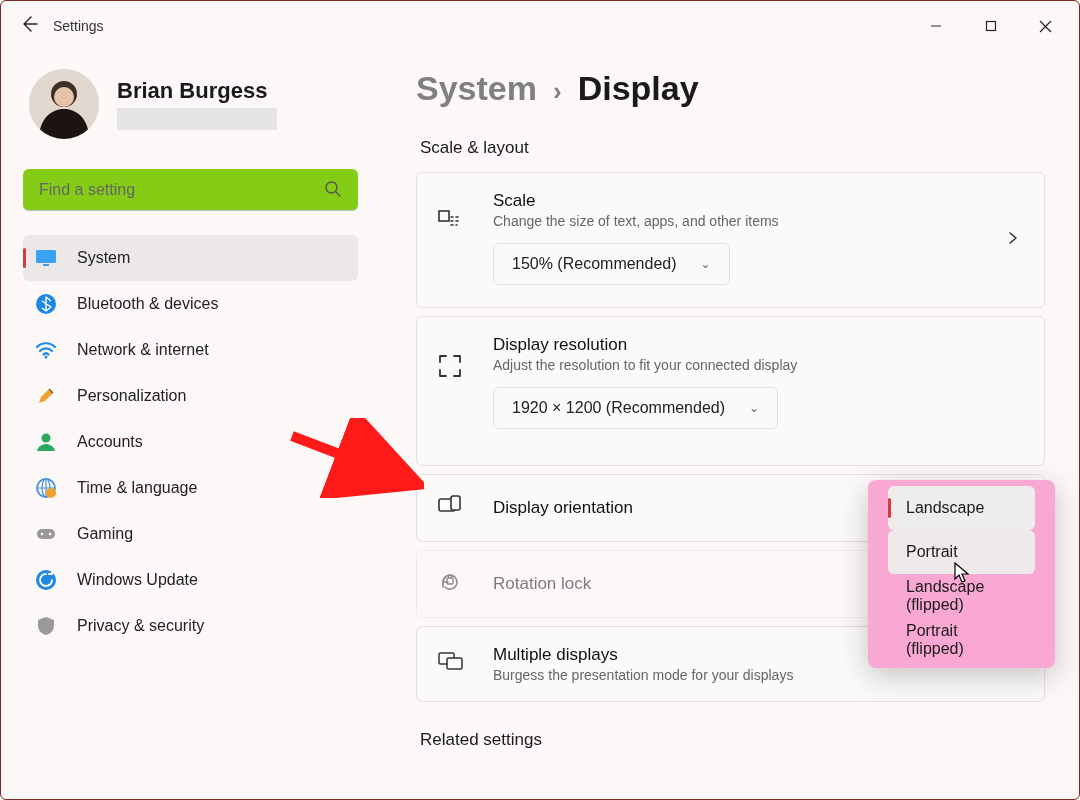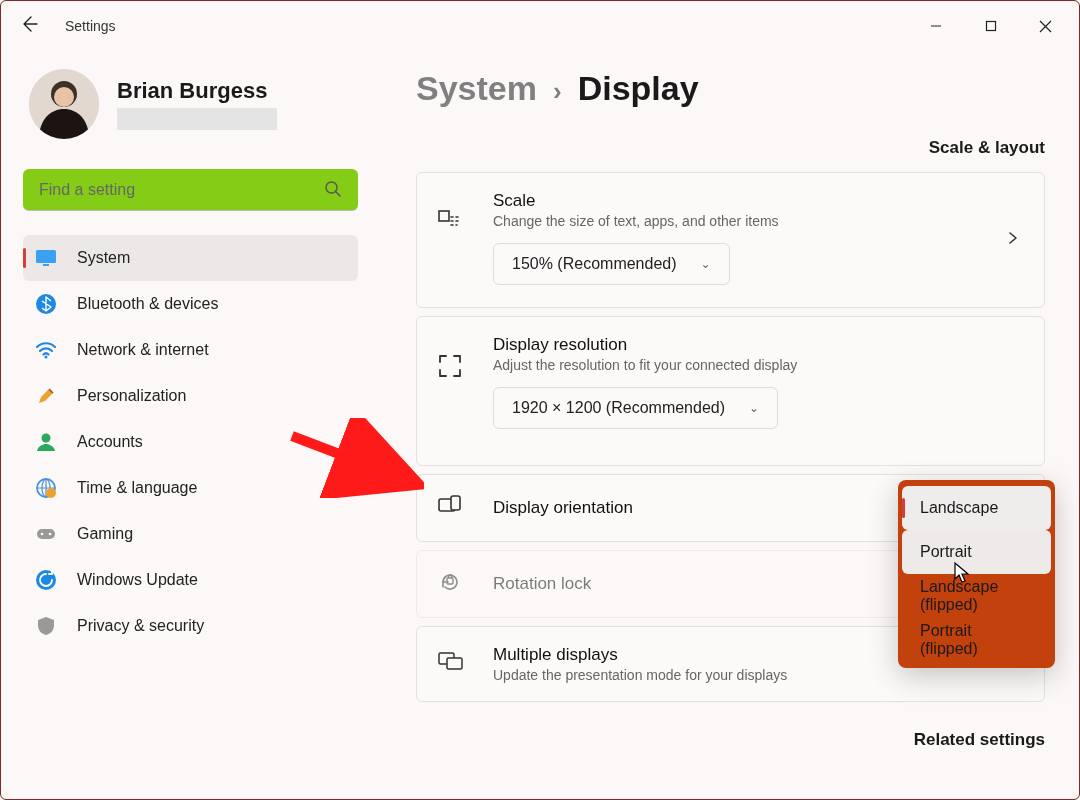--- a/index.html
+++ b/index.html
@@ -1,18 +1,18 @@
 <!DOCTYPE html>
 <html><head>
 <meta charset="utf-8">
 <style>
   * { box-sizing: border-box; margin: 0; padding: 0; font-family: "Segoe UI Variable", "Segoe UI", Arial, sans-serif; }
   body { width:1080px; height:800px; background:#fdf8f8; color:#1a1a1a; position:relative; overflow:hidden; border:1px solid #7a2a2a; border-radius:6px;}
   .titlebar { height:50px; display:flex; align-items:center; justify-content:space-between; padding:0 6px 0 18px; }
-  .titlebar-left { display:flex; align-items:center; gap:26px; }
+  .titlebar-left { display:flex; align-items:center; gap:14px; }
   .titlebar-left .app { font-size:14px; color:#333; }
   .win-btns { display:flex; }
   .win-btn { width:55px; height:40px; display:flex; align-items:center; justify-content:center; cursor:pointer; }
   .win-btn svg { stroke:#222; }
 
   .body { display:flex; height:calc(100% - 50px); }
 
   
   .sidebar { width:385px; padding:18px 28px 0 22px; }
   .profile { display:flex; align-items:center; gap:18px; margin-bottom:30px; padding-left:6px;}
@@ -28,34 +28,34 @@
   .nav li { display:flex; align-items:center; gap:20px; height:46px; padding:0 12px; border-radius:6px; font-size:16px; color:#222; cursor:pointer; position:relative; }
   .nav li .ic { width:22px; height:22px; display:flex; align-items:center; justify-content:center; }
   .nav li.active { background:#ece8e8; }
   .nav li.active::before { content:""; position:absolute; left:0; top:13px; bottom:13px; width:3px; background:#d83b3b; border-radius:2px;}
 
   
   .main { flex:1; padding:18px 34px 0 30px; overflow-y:auto; }
   .breadcrumb { display:flex; align-items:baseline; gap:16px; font-size:34px; font-weight:600; margin-bottom:30px; }
   .breadcrumb .parent { color:#808080; cursor:pointer;}
   .breadcrumb .sep { color:#808080; font-size:26px;}
-  .section-heading { font-size:17px; font-weight:700; margin:0 0 14px 4px;text-align:right;}
+  .section-heading { font-size:17px; font-weight:400; margin:0 0 14px 4px;}
   .card { border:1px solid #e4e0e0; border-radius:6px; background:#fcf9f9; margin-bottom:8px; padding:18px 20px; display:flex; align-items:center; gap:28px; position:relative;}
   .card .card-icon { width:28px; flex-shrink:0; color:#333; }
   .card .card-body { flex:1; }
   .card .card-title { font-size:17px; font-weight:400; color:#111; }
   .card .card-sub { font-size:14px; color:#666; margin-top:2px;}
   .card.disabled { opacity:.55; }
   .select-wrap { margin-top:14px; }
   .select-btn { display:inline-flex; align-items:center; gap:24px; padding:11px 18px; border:1px solid #e2dddd; border-radius:6px; background:#fcf9f9; font-size:16px; color:#222; cursor:pointer;}
   .select-btn .chev { font-size:12px; color:#666;}
   .chevron-right { position:absolute; right:24px; top:50%; transform:translateY(-50%); color:#333; }
 
   
-  .popup { position:absolute; right:24px; top:479px; width:157px; background:#c2410c; border-radius:8px; box-shadow:0 8px 30px rgba(0,0,0,.22); padding:6px 4px; z-index:50;}
+  .popup { position:absolute; right:24px; top:479px; width:187px; background:#f9a8d4; border-radius:8px; box-shadow:0 8px 30px rgba(0,0,0,.22); padding:6px 20px; z-index:50;}
   .popup .opt { height:44px; display:flex; align-items:center; padding:0 18px; font-size:16px; border-radius:6px; cursor:pointer; position:relative;}
   .popup .opt.sel::before { content:""; position:absolute; left:0; top:12px; bottom:12px; width:3px; background:#d83b3b; border-radius:2px;}
   .popup .opt.sel { background:#efecec;}
   .popup .opt.hov { background:#eeeaea;}
 
   
   .arrow-anno { position:absolute; left:283px; top:417px; z-index:40; pointer-events:none;}
 
   
   .cursor-pointer { position:absolute; left:953px; top:561px; z-index:60; pointer-events:none;}
@@ -289,21 +289,21 @@
 
     <div class="card">
       <span class="card-icon">
         <svg width="28" height="26" viewBox="0 0 28 26" fill="none">
             <rect x="2" y="4" width="15" height="11" rx="1.5" stroke="#333" stroke-width="1.5"></rect>
             <rect x="10" y="9" width="15" height="11" rx="1.5" stroke="#333" stroke-width="1.5" fill="#fcf9f9"></rect>
           </svg>
       </span>
       <div class="card-body">
         <div class="card-title">Multiple displays</div>
-        <div class="card-sub">Update the presentation mode for your displays</div>
+        <div class="card-sub">Burgess the presentation mode for your displays</div>
       </div>
       <span class="chevron-right">
         <svg width="14" height="14" viewBox="0 0 14 14">
             <path d="M2 5l5 5 5-5" stroke="#333" stroke-width="1.6" fill="none" stroke-linecap="round" stroke-linejoin="round"></path>
           </svg>
       </span>
     </div>
 
     <div class="section-heading" style="margin-top:28px;">Related settings</div>
   </main>

